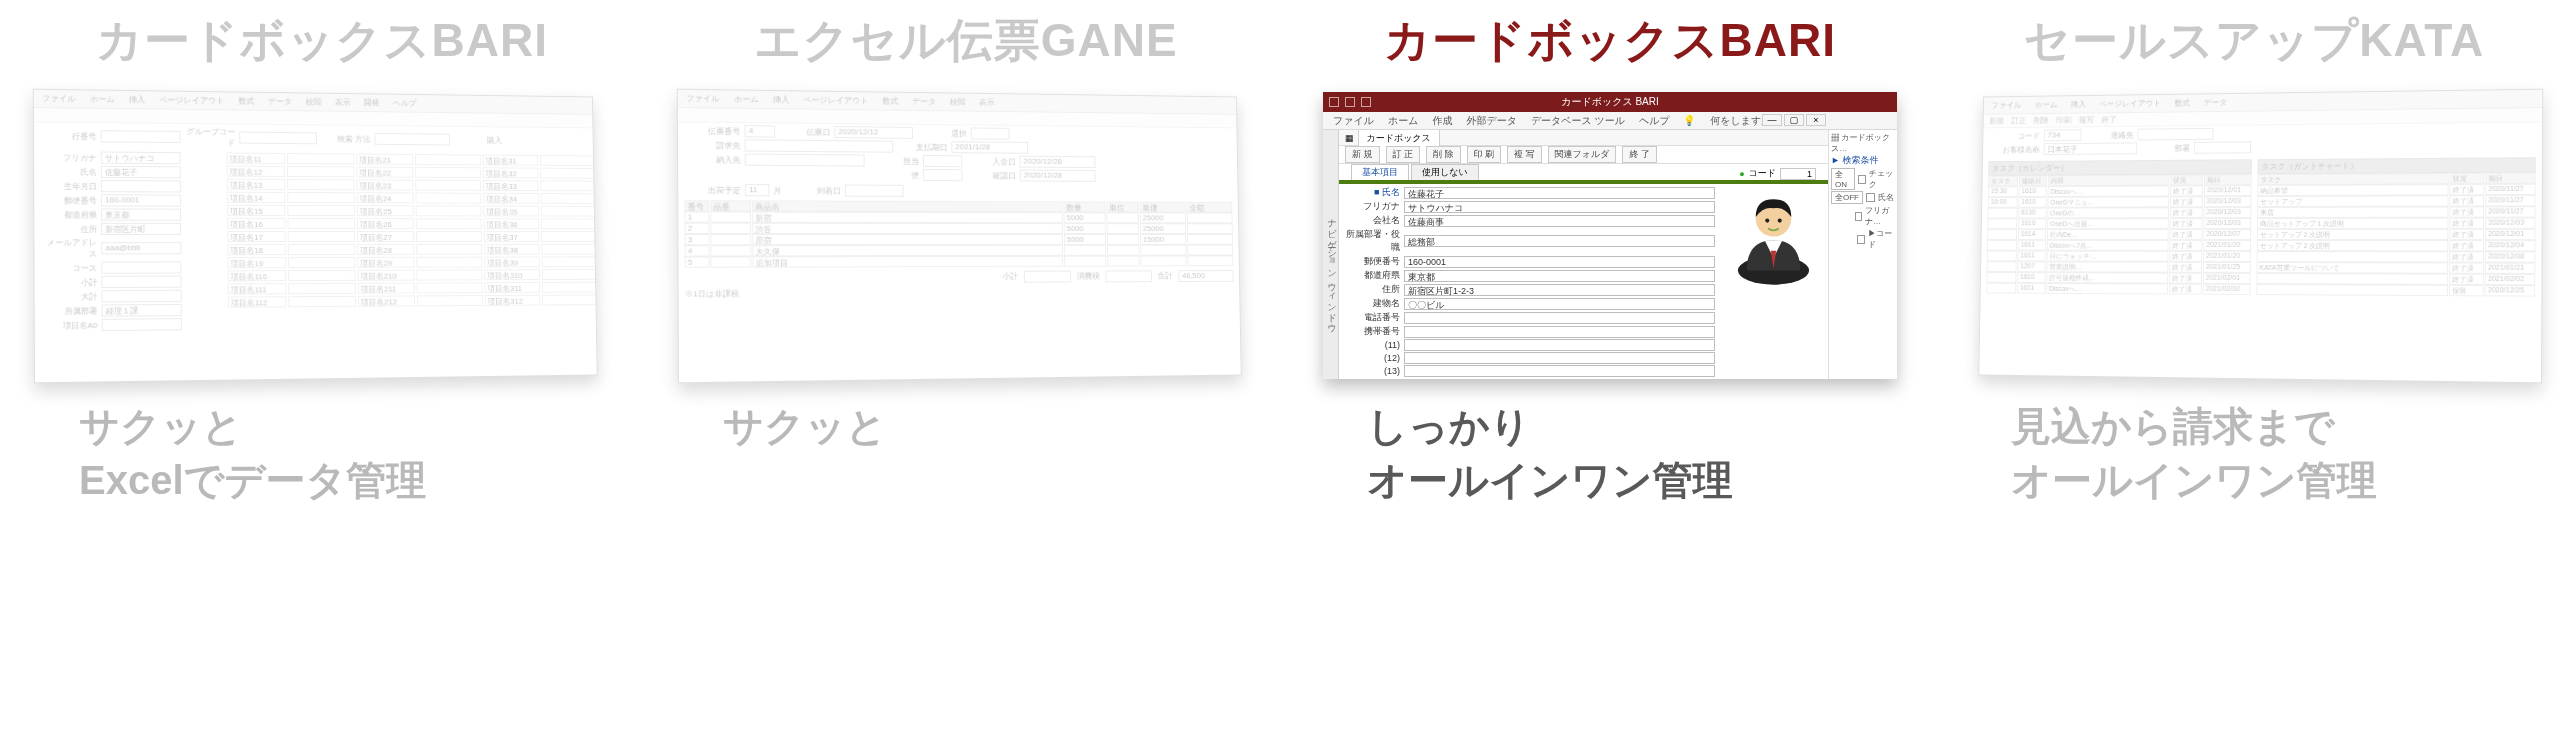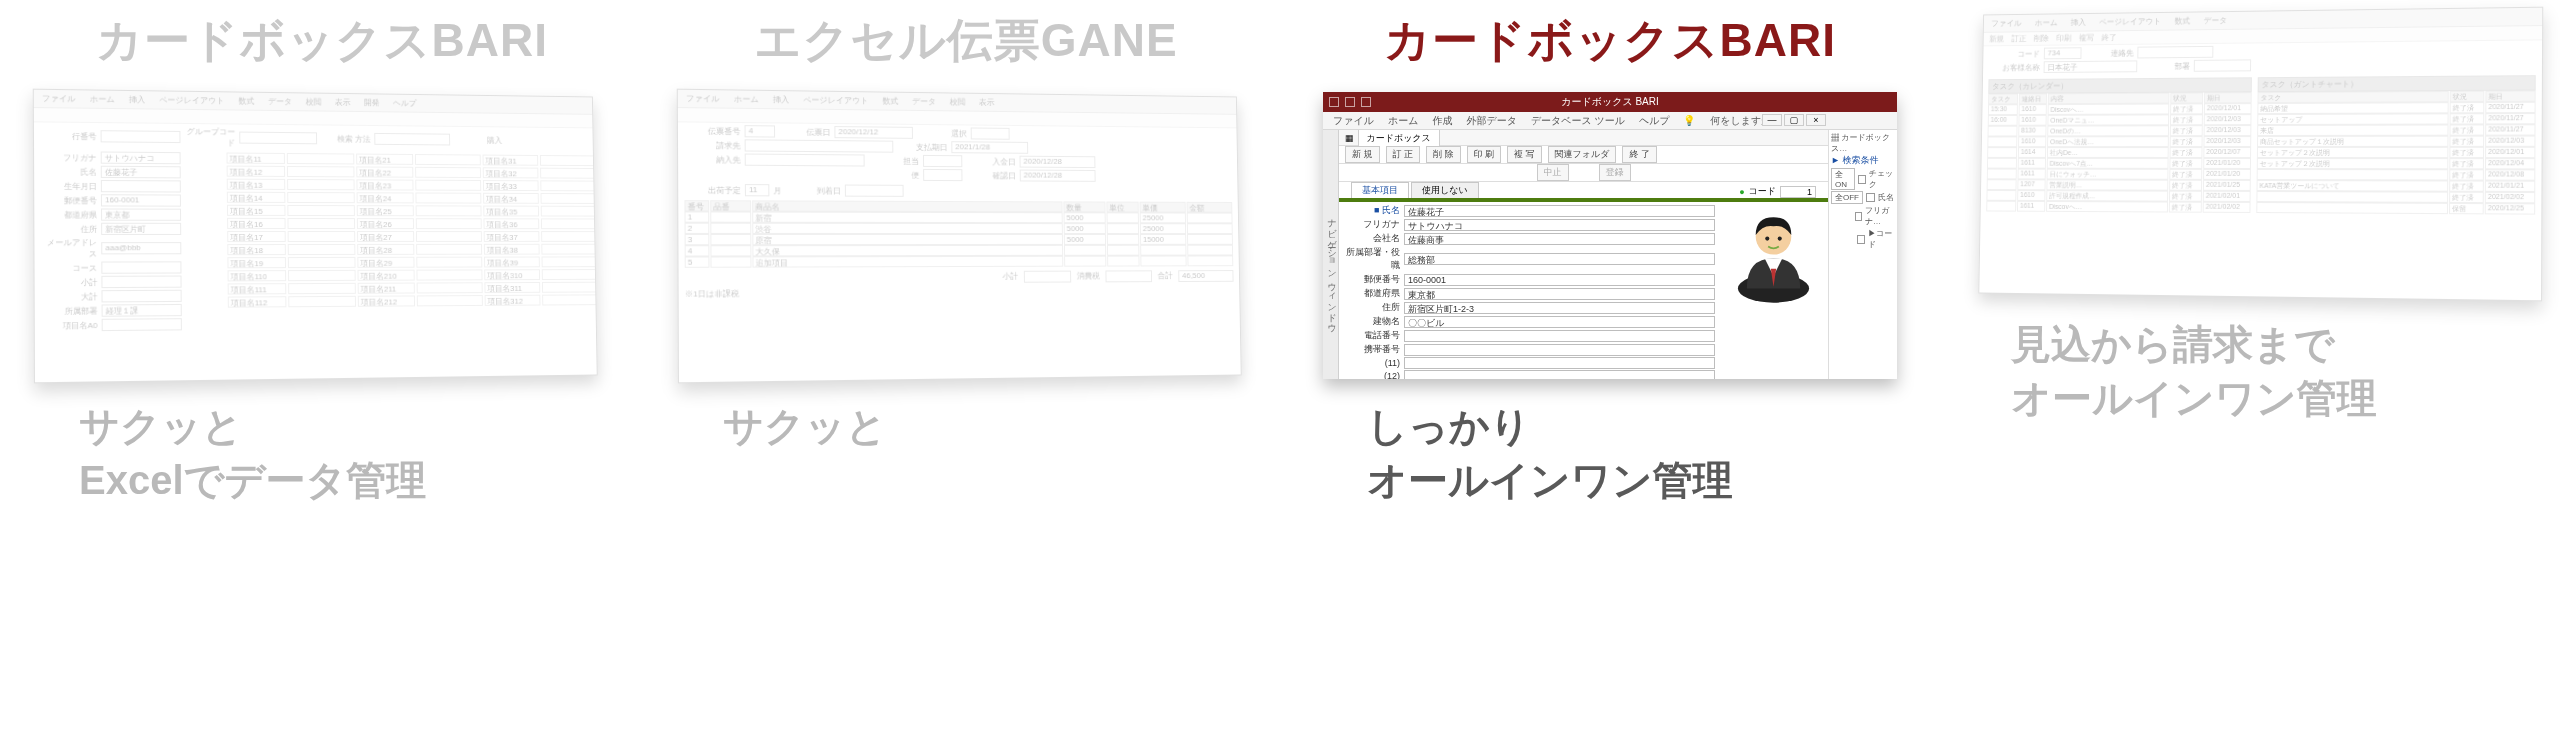--- a/index.html
+++ b/index.html
@@ -580,24 +580,20 @@
           </div>
 
           <div class="bari-cmdbar">
             <span>新 規</span>
             <span>訂 正</span>
             <span>削 除</span>
             <span>印 刷</span>
             <span>複 写</span>
             <span>関連フォルダ</span>
             <span>終 了</span>
-          </div>
-          <div class="bari-cmdbar" style="justify-content:center; gap:30px;">
-            <span style="color:#aaa">中止</span>
-            <span style="color:#aaa">登録</span>
           </div>
 
           <div class="bari-tabs2">
             <div class="t on">基本項目</div>
             <div class="t">使用しない</div>
             <div class="code">
               <span style="color:#2aa82a">●</span>
               <span>コード</span>
               <div class="codebox">1</div>
             </div>
@@ -703,20 +699,21 @@
       </div>
     </div>
 
     <div class="product-caption active">
       <div>しっかり</div>
       <div>オールインワン管理</div>
     </div>
   </div>
 
   <div class="product">
+    <div class="product-title">セールスアップKATA</div>
 
     <div class="shot faded tilt-right">
       <div class="ribbon">
         <span>ファイル</span>
         <span>ホーム</span>
         <span>挿入</span>
         <span>ページレイアウト</span>
         <span>数式</span>
         <span>データ</span>
       </div>

